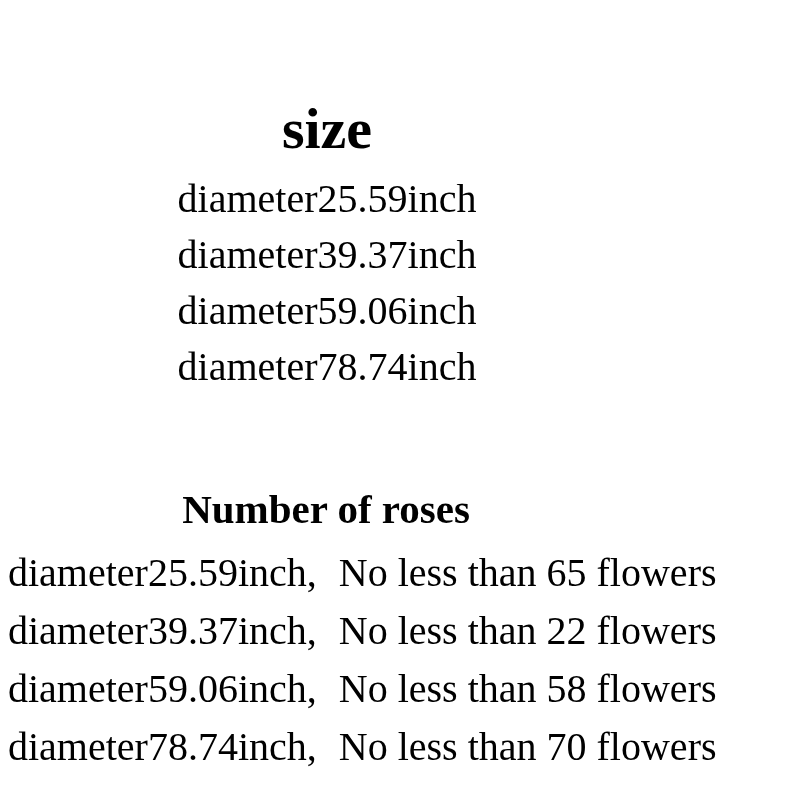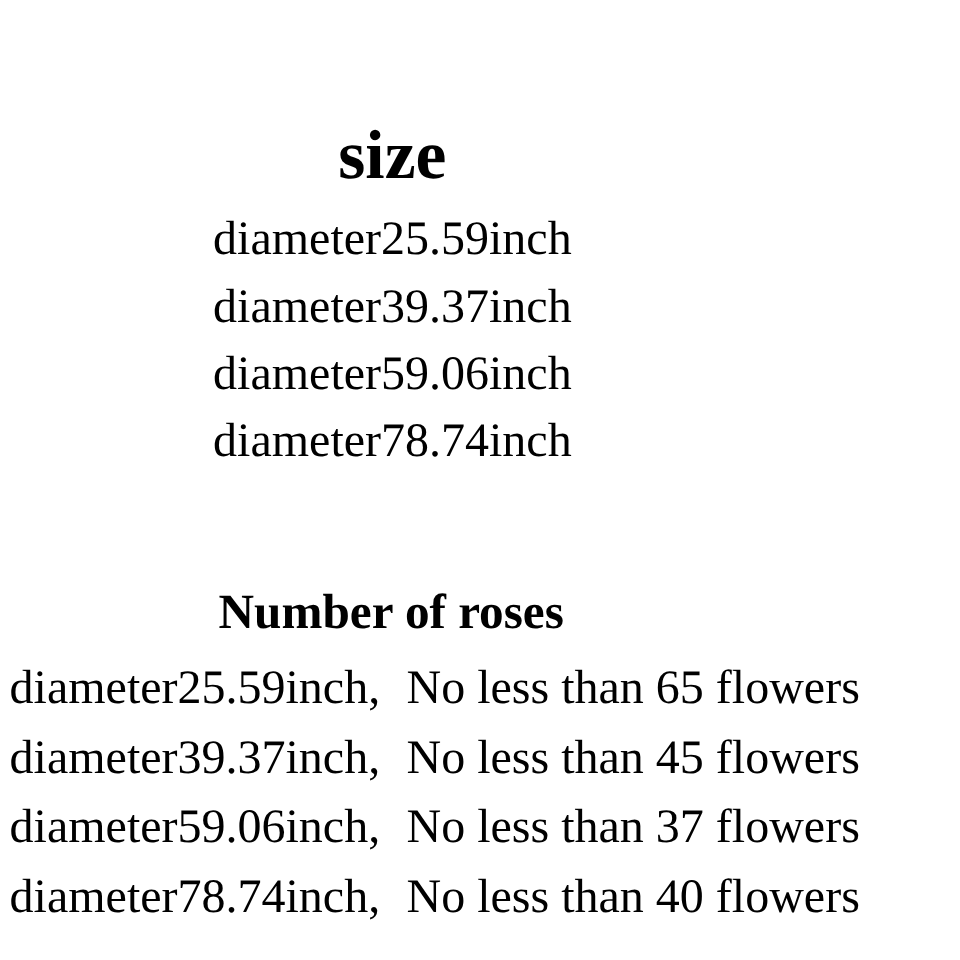--- a/index.html
+++ b/index.html
@@ -75,19 +75,19 @@
       <div class="size-item">diameter39.37inch</div>
       <div class="size-item">diameter59.06inch</div>
       <div class="size-item">diameter78.74inch</div>
     </div>
   </section>
 
   <section class="roses-section">
     <h2 class="roses-title">Number of roses</h2>
     <div class="roses-list">
       <div class="roses-row"><span>diameter25.59inch</span><span class="row-separator">,</span><span>No less than 65 flowers</span></div>
-      <div class="roses-row"><span>diameter39.37inch</span><span class="row-separator">,</span><span>No less than 45 flowers</span></div>
-      <div class="roses-row"><span>diameter59.06inch</span><span class="row-separator">,</span><span>No less than 37 flowers</span></div>
-      <div class="roses-row"><span>diameter78.74inch</span><span class="row-separator">,</span><span>No less than 40 flowers</span></div>
+      <div class="roses-row"><span>diameter39.37inch</span><span class="row-separator">,</span><span>No less than 22 flowers</span></div>
+      <div class="roses-row"><span>diameter59.06inch</span><span class="row-separator">,</span><span>No less than 58 flowers</span></div>
+      <div class="roses-row"><span>diameter78.74inch</span><span class="row-separator">,</span><span>No less than 70 flowers</span></div>
     </div>
   </section>
 
 </div>
 
 </body></html>

